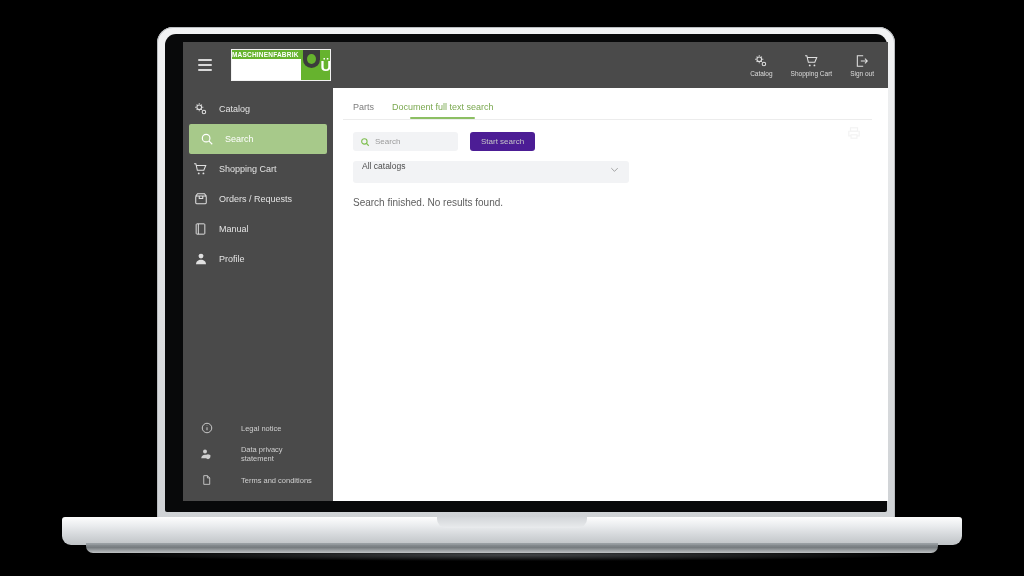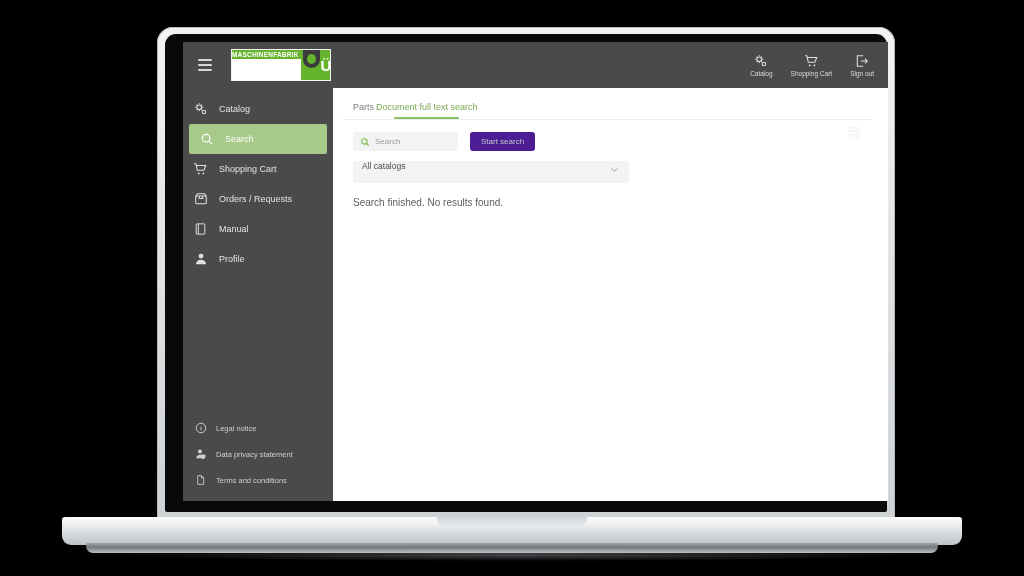--- a/index.html
+++ b/index.html
@@ -116,28 +116,28 @@
     cursor:pointer; margin:0 0 0 0;
   }
   .nav-item .nav-label { font-size:9px; color:#e3e3e3; }
   .nav-item.active { background:#a7c98a; margin:0 6px 0 6px; border-radius:2px; }
   .nav-item.active .nav-label { color:#ffffff; }
   .nav-icon { width:15px; display:flex; align-items:center; justify-content:center; }
 
   .sidebar-spacer { flex:1; }
   .footer-list { padding-bottom:8px; }
   .footer-item {
-    display:flex; align-items:center; gap:8px; height:26px; padding:0 10px; cursor:pointer;
+    display:flex; align-items:center; gap:27px; height:26px; padding:0 16px; cursor:pointer;
   }
   .footer-item .f-label { font-size:7.5px; color:#cfcfcf; }
 
   
   .content { flex:1; background:#ffffff; padding: 12px 16px 0 10px; min-width:0; position:relative; }
 
-  .tabs { display:flex; align-items:flex-end; gap:2px; padding: 2px 0 0 10px; }
+  .tabs { display:flex; align-items:flex-end; gap:18px; padding: 2px 0 0 10px; }
   .tab { font-size:9px; color:#7d7d7d; padding-bottom:7px; cursor:pointer; position:relative; }
   .tab.active { color:#7aa84f; }
   .tab.active:after {
     content:""; position:absolute; left:18%; right:18%; bottom:0; height:2px; background:#8cbf63; border-radius:1px;
   }
   .tabs-rule { height:1px; background:#ececec; margin: 0 0 0 0; }
 
   .search-row { display:flex; align-items:center; gap:12px; padding: 12px 0 0 10px; position:relative; }
   .search-box {
     width: 105px; height:19px; background:#f2f3f5; border-radius:3px;

